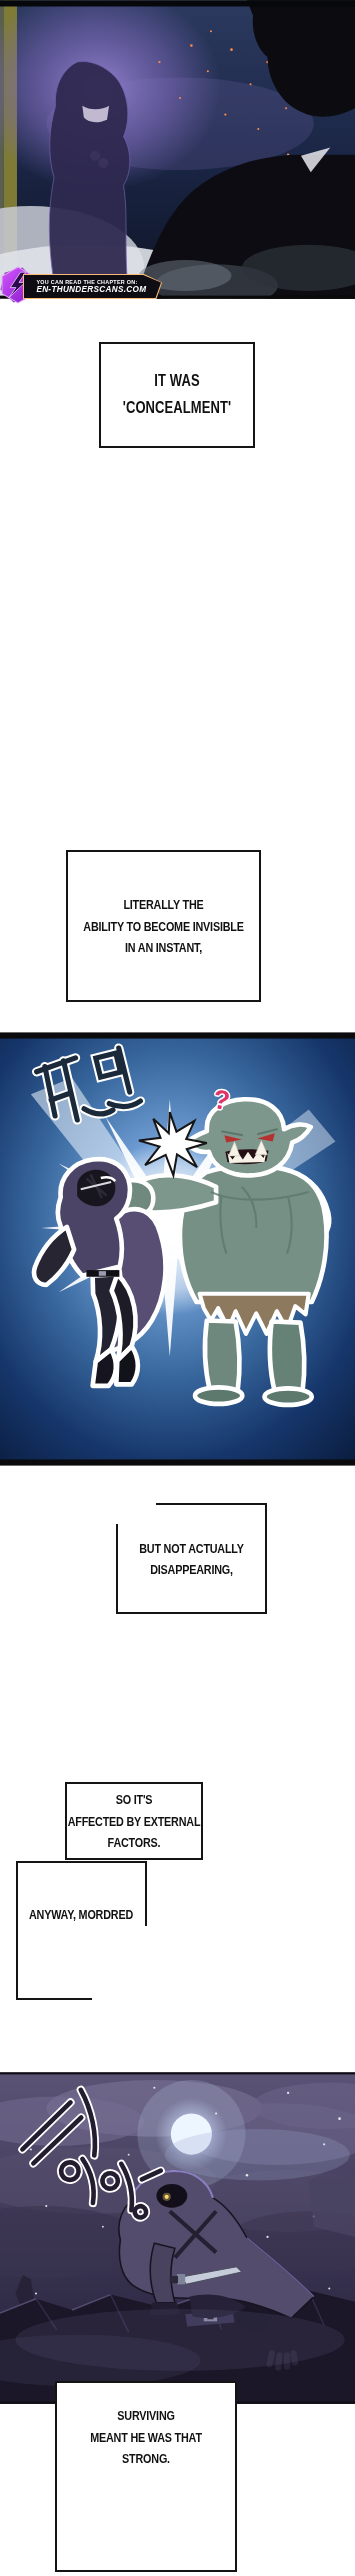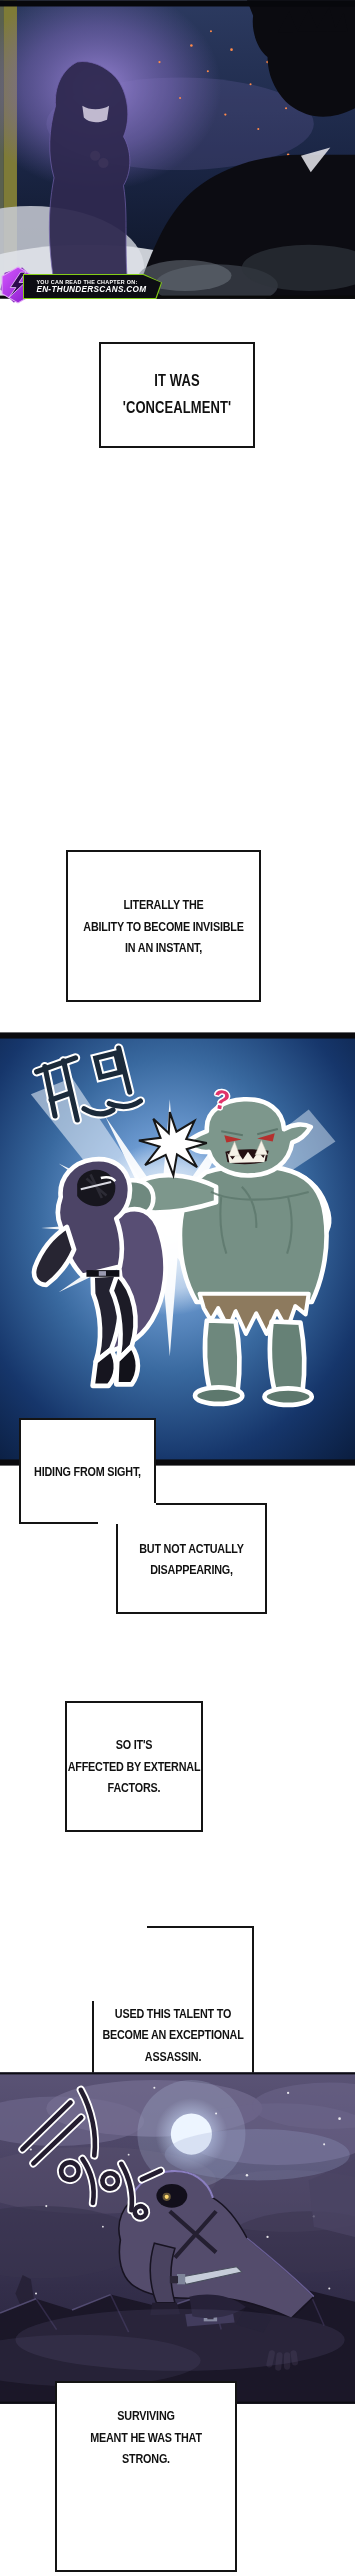--- a/index.html
+++ b/index.html
@@ -10,21 +10,21 @@
   
   .bubble{position:absolute;background:#fff;border:2.1px solid #141414;
           display:flex;align-items:center;justify-content:center;box-sizing:border-box;}
   .patch{position:absolute;background:#fff;}
   .dlg{font-weight:700;color:#111;text-align:center;font-size:10.8px;line-height:17px;
        letter-spacing:-0.2px;transform:scaleY(1.26);}
   .dlg .ln{white-space:nowrap;}
   .dlg-med{font-size:13px;line-height:20.6px;letter-spacing:0.1px;}
   
   .banner{position:absolute;left:23px;top:274px;width:139px;height:25px;
-          clip-path:polygon(0 0,87% 0,100% 34%,96% 100%,0 100%);background:#84cc16;}
+          clip-path:polygon(0 0,87% 0,100% 34%,96% 100%,0 100%);background:#fdba74;}
   .banner-in{position:absolute;inset:1px;clip-path:polygon(0 0,87% 0,100% 33%,96% 100%,0 100%);
              background:#0d0d13;display:flex;flex-direction:column;justify-content:center;
              padding-left:12.4px;box-sizing:border-box;}
   .banner-l1{color:#fff;font-size:5.4px;font-weight:700;letter-spacing:0.3px;}
   .banner-l2{color:#fff;font-size:8.2px;font-weight:700;font-style:italic;letter-spacing:0.3px;}
   
   .qmark{position:absolute;left:213px;top:1085px;font-size:27px;font-weight:700;color:#e0336a;
          transform:rotate(10deg);
          text-shadow:-1.5px 0 0 #fff,1.5px 0 0 #fff,0 -1.5px 0 #fff,0 1.5px 0 #fff,
                      -1px -1px 0 #fff,1px 1px 0 #fff,-1px 1px 0 #fff,1px -1px 0 #fff;}
@@ -224,46 +224,39 @@
         <path d="M92,118 L132,114"></path>
           <path d="M150,150 Q176,176 204,166"></path>
         <path d="M196,60 h40 v38 h-40 z"></path>
           <path d="M244,52 L244,140"></path>
           <path d="M200,152 Q230,174 260,162"></path>
       </g>
     </g>
   </svg>
   <div class="qmark">?</div>
 
-  <div class="bubble" style="left:19px;top:1418px;width:137px;height:106px">
-    <div class="dlg">
-      <div class="ln">HIDING FROM SIGHT,</div>
-    </div>
-  </div>
   <div class="bubble" style="left:116px;top:1503px;width:151px;height:111px">
     <div class="dlg">
       <div class="ln">BUT NOT ACTUALLY</div>
       <div class="ln">DISAPPEARING,</div>
     </div>
   </div>
   <div class="patch" style="left:98px;top:1503px;width:58px;height:21px"></div>
 
-  <div class="bubble" style="left:65px;top:1701px;width:138px;height:131px">
+  <div class="bubble" style="left:65px;top:1782px;width:138px;height:78px">
     <div class="dlg">
       <div class="ln">SO IT'S</div>
       <div class="ln">AFFECTED BY EXTERNAL</div>
       <div class="ln">FACTORS.</div>
     </div>
   </div>
 
-  <div class="bubble" style="left:92px;top:1926px;width:162px;height:178px">
-    <div class="dlg" style="transform:scaleY(1.26) translateY(15.5px)">
-      <div class="ln">USED THIS TALENT TO</div>
-      <div class="ln">BECOME AN EXCEPTIONAL</div>
-      <div class="ln">ASSASSIN.</div>
+  <div class="bubble" style="left:15.5px;top:1861px;width:131px;height:139px">
+    <div class="dlg" style="transform:scaleY(1.26) translateY(-12.4px)">
+      <div class="ln">ANYWAY, MORDRED</div>
     </div>
   </div>
   <div class="patch" style="left:92px;top:1926px;width:55px;height:75px"></div>
 
   <svg class="abs" style="left:0;top:2072px" width="355" height="332" viewBox="0 0 690 644">
     <defs>
       <linearGradient id="p3bg" x1="0" y1="0" x2="0" y2="1">
         <stop offset="0" stop-color="#5a5375"></stop>
           <stop offset="0.35" stop-color="#474060"></stop>
         <stop offset="0.65" stop-color="#332e4a"></stop>

